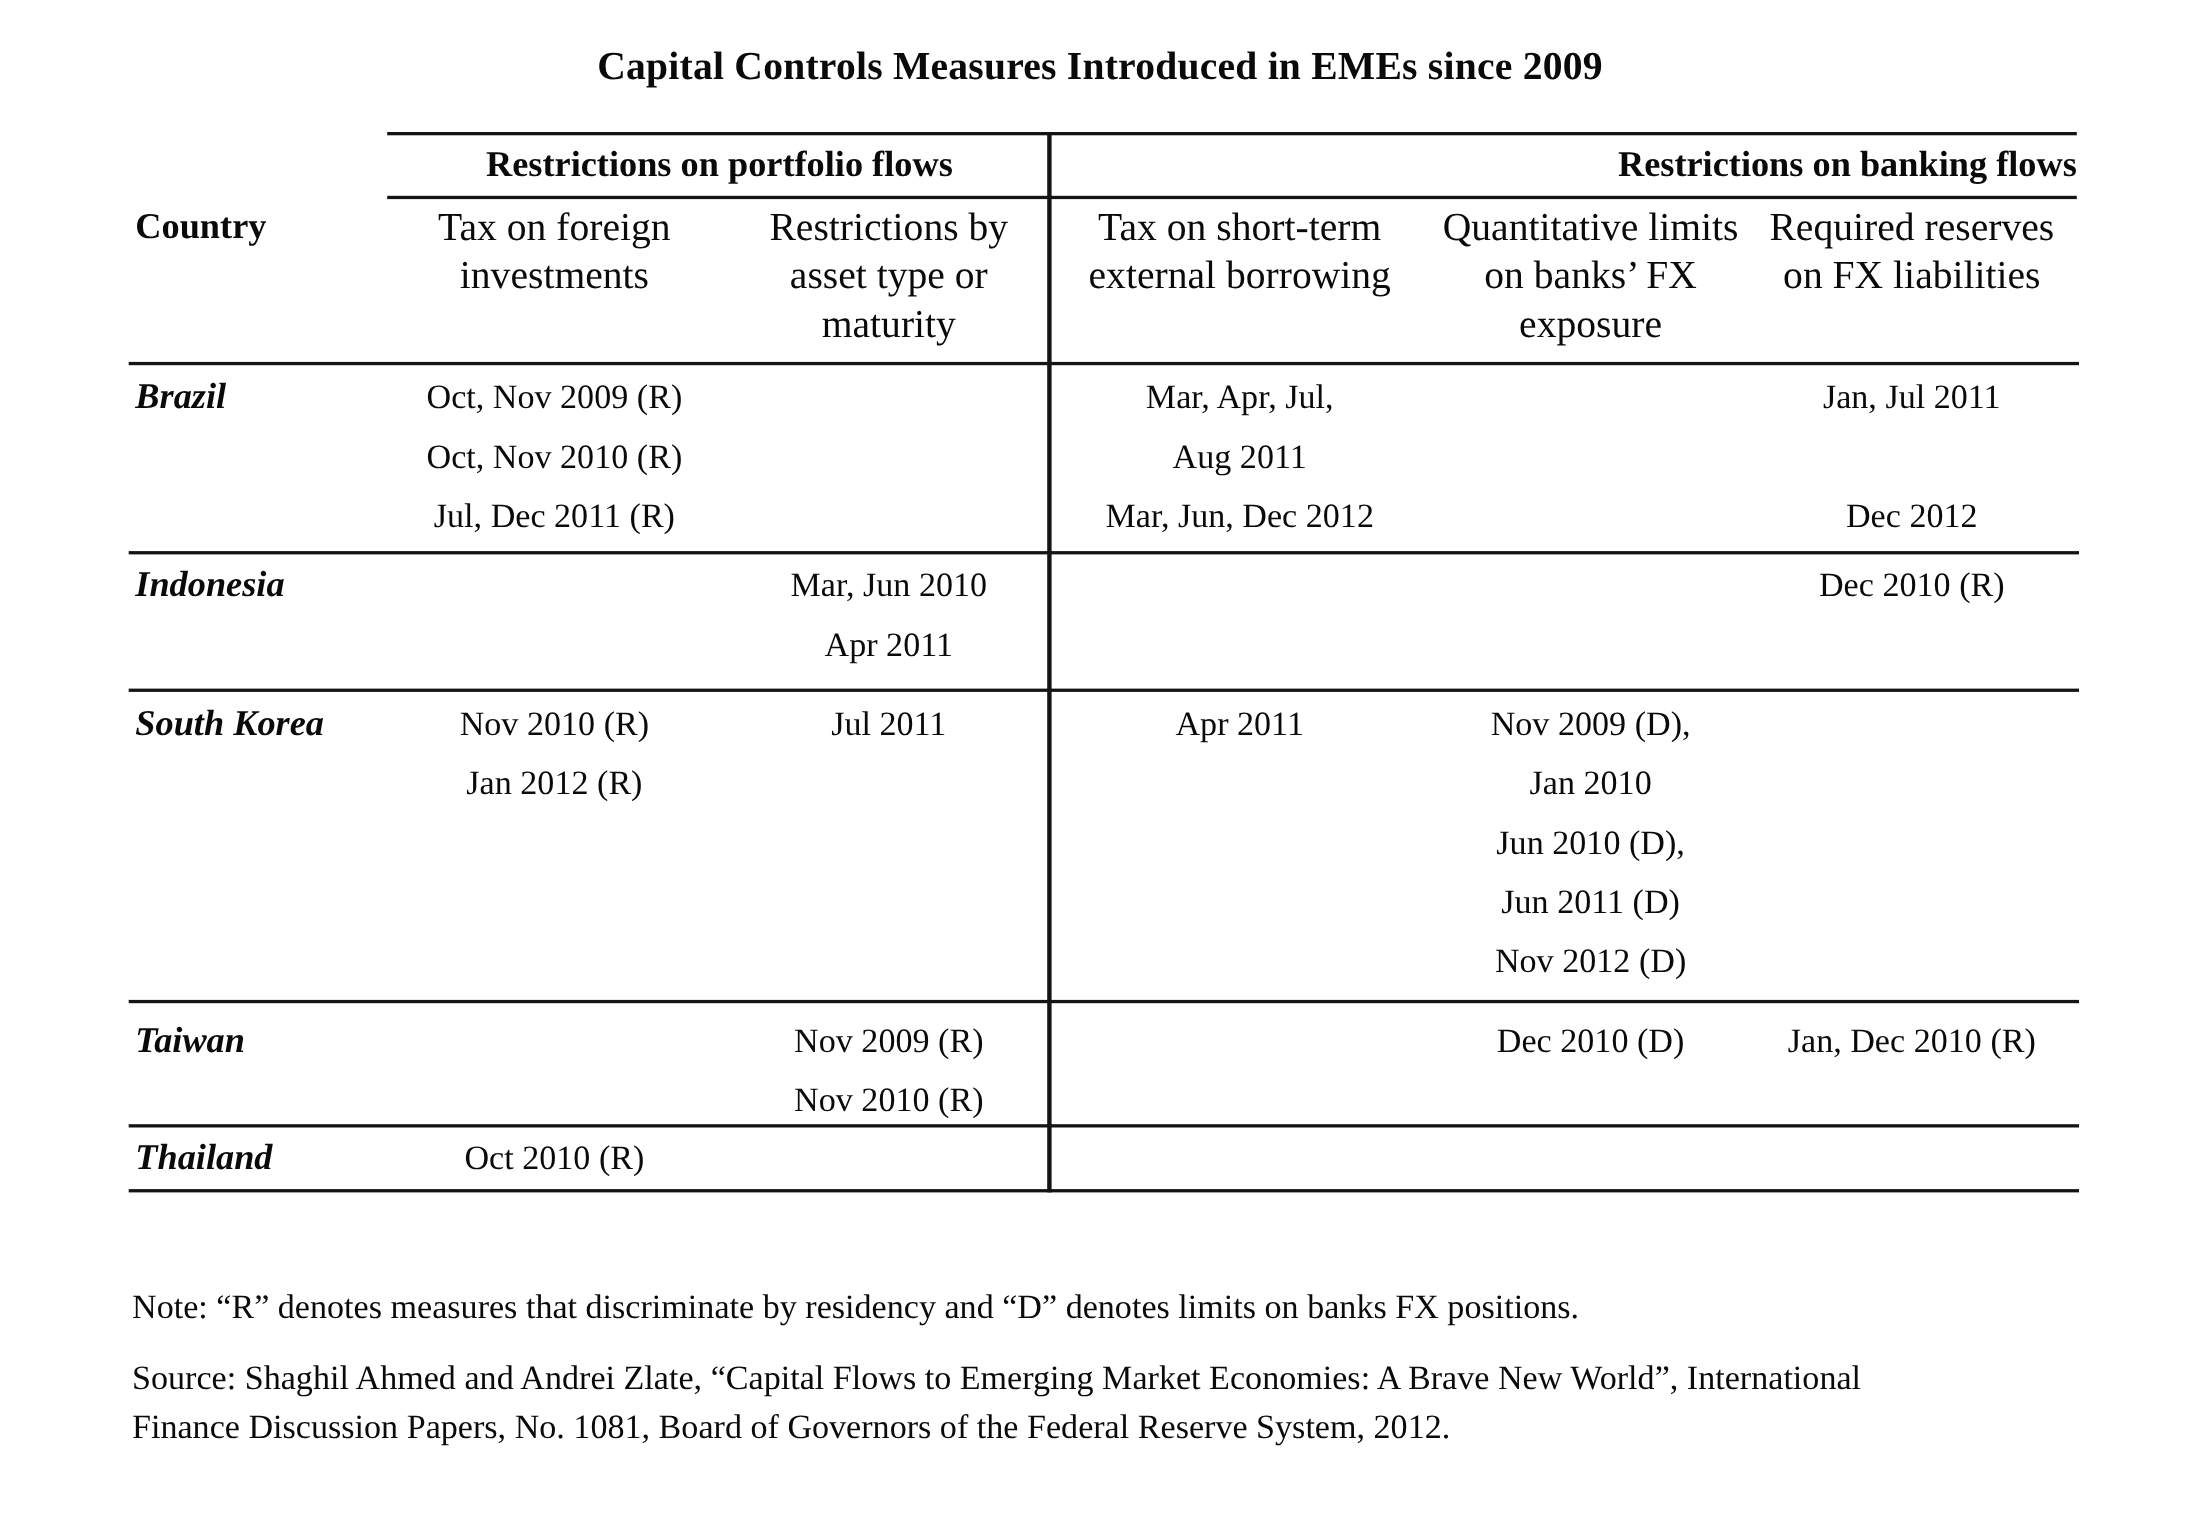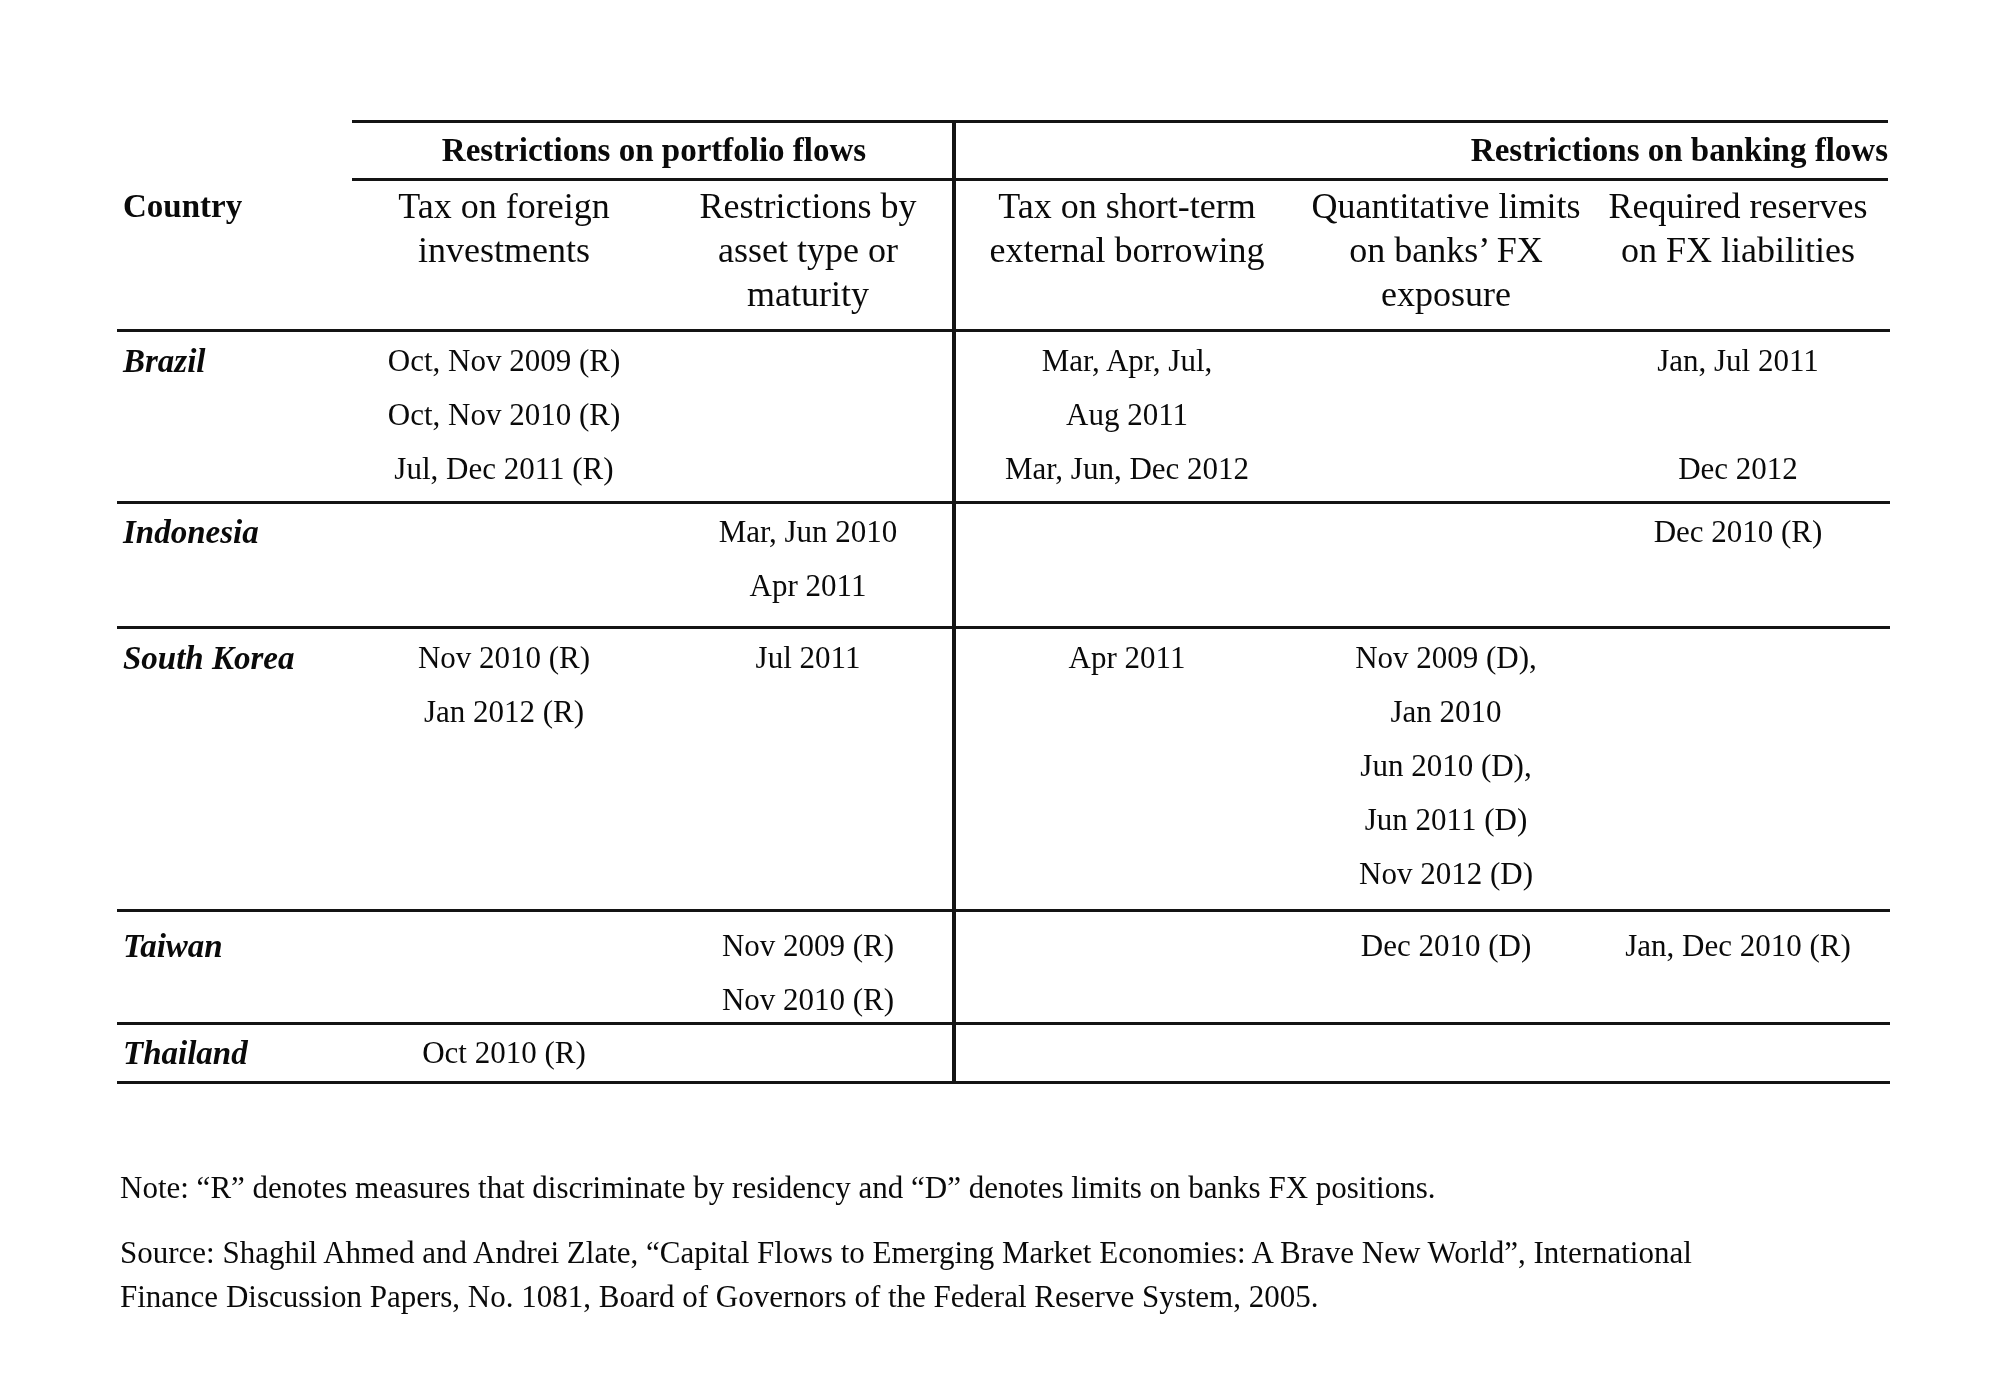--- a/index.html
+++ b/index.html
@@ -89,20 +89,21 @@
     position: absolute; left: 120px; top: 1231px; width: 1820px;
     font-size: 31px; line-height: 44px;
     white-space: pre-line;
   }
 </style>
 </head>
 <body>
 
 <div class="page">
 
+  <div class="title">Capital Controls Measures Introduced in EMEs since 2009</div>
 
   <div class="rule rule-a"></div>
   <div class="rule rule-b"></div>
   <div class="rule rule-c"></div>
   <div class="rule rule-d"></div>
   <div class="rule rule-e"></div>
   <div class="rule rule-f"></div>
   <div class="rule rule-g"></div>
   <div class="rule rule-h"></div>
   <div class="vrule"></div>
@@ -155,15 +156,15 @@
   <div class="cell c1 ct-taiwan">Nov 2009 (R)
 Nov 2010 (R)</div>
   <div class="cell c3 ct-taiwan">Dec 2010 (D)</div>
   <div class="cell c4 ct-taiwan">Jan, Dec 2010 (R)</div>
 
   <div class="country rt-thailand">Thailand</div>
   <div class="cell c0 ct-thailand">Oct 2010 (R)</div>
 
   <div class="note">Note: “R” denotes measures that discriminate by residency and “D” denotes limits on banks FX positions.</div>
   <div class="source">Source: Shaghil Ahmed and Andrei Zlate, “Capital Flows to Emerging Market Economies: A Brave New World”, International
-Finance Discussion Papers, No. 1081, Board of Governors of the Federal Reserve System, 2005.</div>
+Finance Discussion Papers, No. 1081, Board of Governors of the Federal Reserve System, 2012.</div>
 
 </div>
 
 </body></html>

